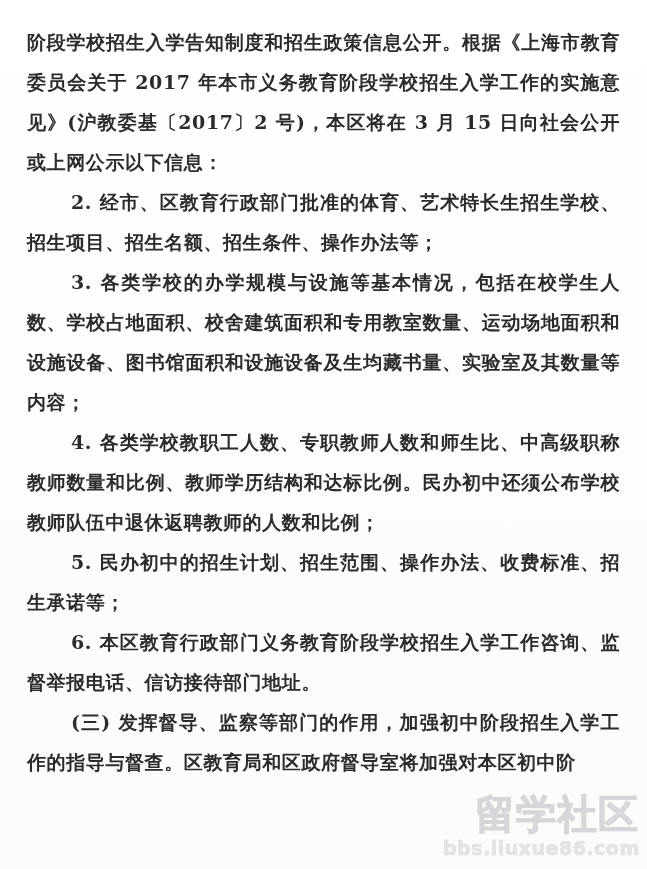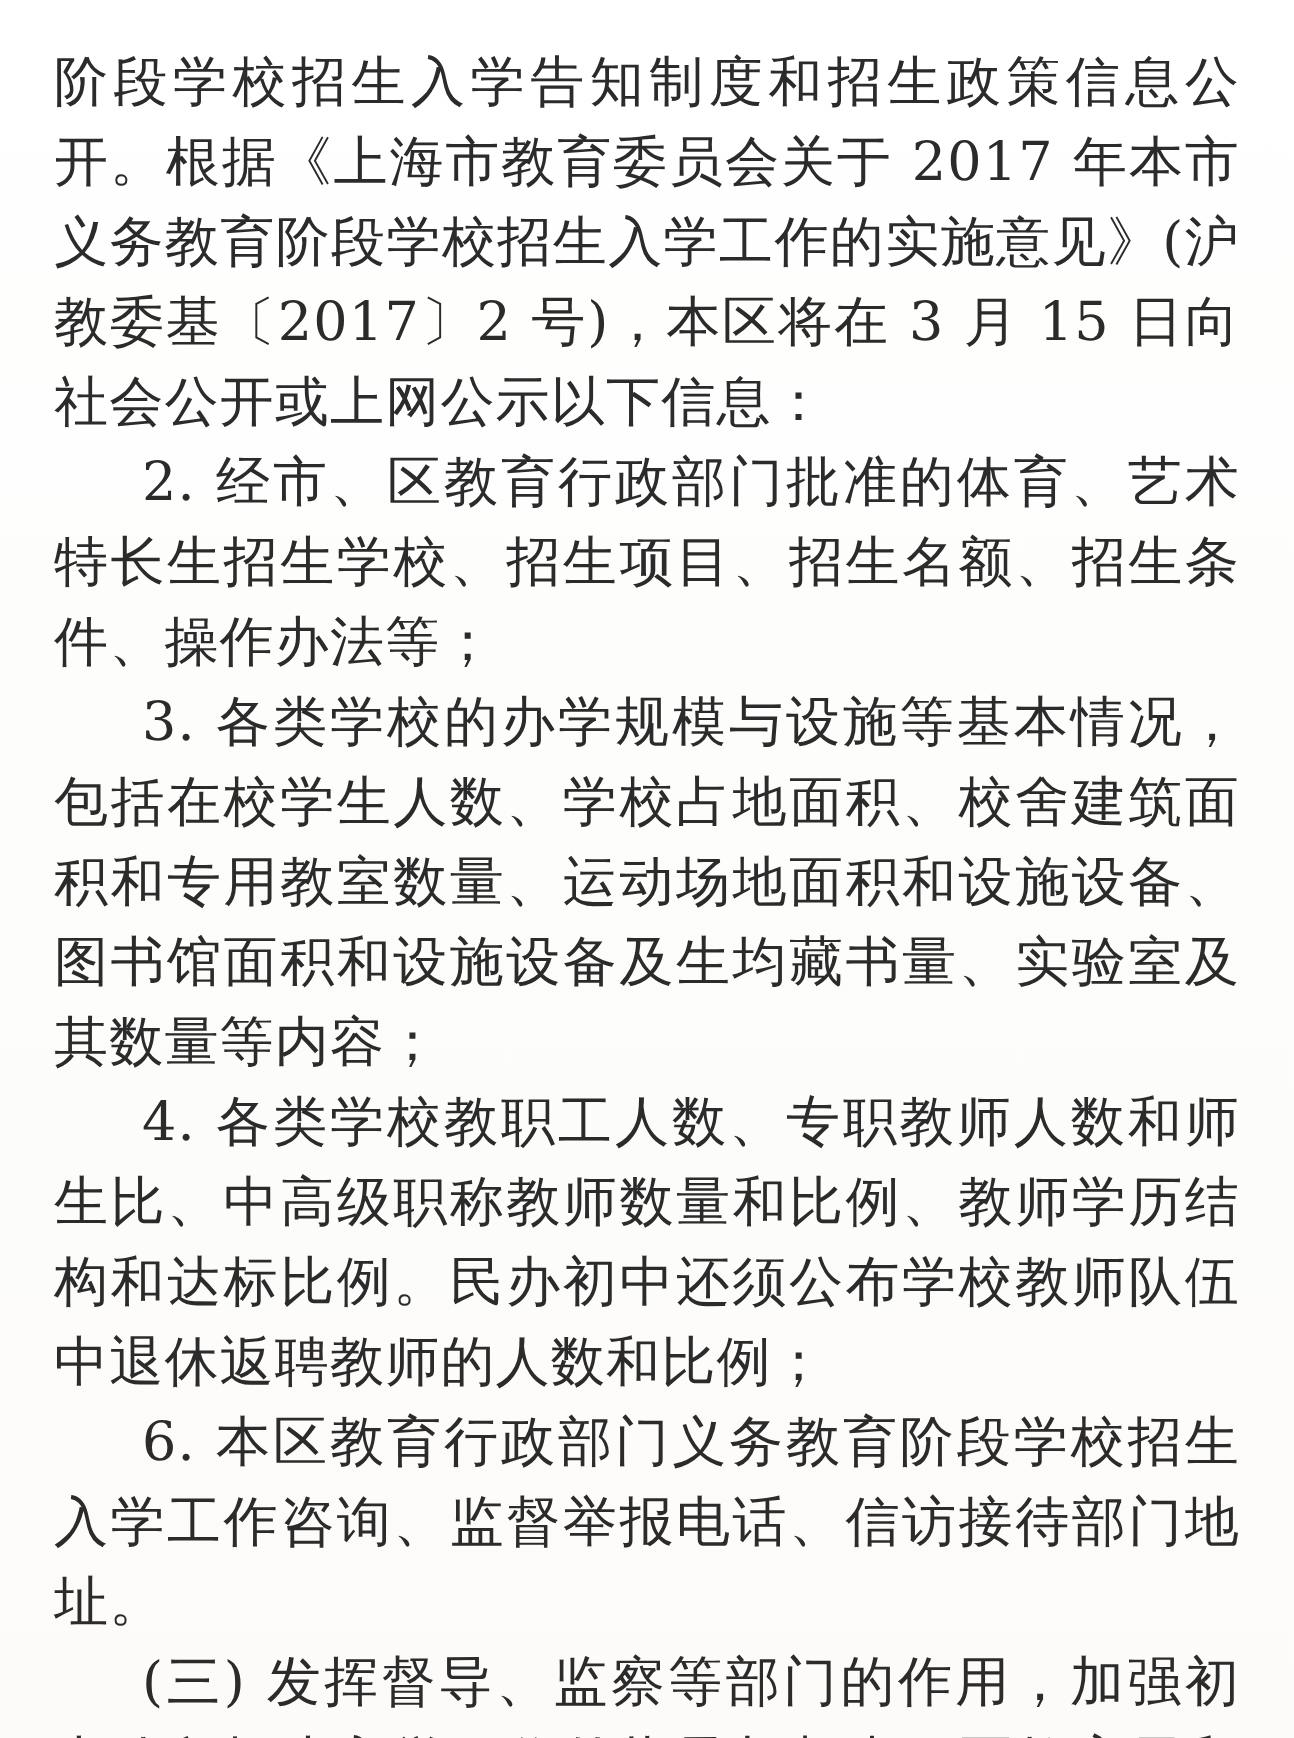--- a/index.html
+++ b/index.html
@@ -34,27 +34,27 @@
 
   #text-body {
     position: absolute;
     left: 27px;
     top: 22px;
     width: 593px;
   }
 
   .para {
     margin: 0;
-    font-size: 27px;
+    font-size: 19px;
     line-height: 40px;
     color: #2b2b2b;
     text-align: justify;
     text-justify: inter-character;
     letter-spacing: 0.6px;
-    font-weight: 400;
+    font-weight: 700;
     -webkit-font-smoothing: antialiased;
   }
 
   .para.indent {
     text-indent: 44px;
   }
 
   
   .para.clipped {
     overflow: hidden;
@@ -113,21 +113,26 @@
 
     <p class="para">阶段学校招生入学告知制度和招生政策信息公开。根据《上海市教育委员会关于 2017 年本市义务教育阶段学校招生入学工作的实施意见》(沪教委基〔2017〕2 号)，本区将在 3 月 15 日向社会公开或上网公示以下信息：</p>
 
 
     <p class="para indent">2. 经市、区教育行政部门批准的体育、艺术特长生招生学校、招生项目、招生名额、招生条件、操作办法等；</p>
 
     <p class="para indent">3. 各类学校的办学规模与设施等基本情况，包括在校学生人数、学校占地面积、校舍建筑面积和专用教室数量、运动场地面积和设施设备、图书馆面积和设施设备及生均藏书量、实验室及其数量等内容；</p>
 
     <p class="para indent">4. 各类学校教职工人数、专职教师人数和师生比、中高级职称教师数量和比例、教师学历结构和达标比例。民办初中还须公布学校教师队伍中退休返聘教师的人数和比例；</p>
 
+    <p class="para indent">5. 民办初中的招生计划、招生范围、操作办法、收费标准、招生承诺等；</p>
 
     <p class="para indent">6. 本区教育行政部门义务教育阶段学校招生入学工作咨询、监督举报电话、信访接待部门地址。</p>
 
     <p class="para indent clipped">(三) 发挥督导、监察等部门的作用，加强初中阶段招生入学工作的指导与督查。区教育局和区政府督导室将加强对本区初中阶</p>
 
   </div>
 
+  <div id="watermark">
+    <div id="watermark-mark">留学社区</div>
+    <div id="watermark-url">bbs.liuxue86.com</div>
+  </div>
 
 </div>
 
 </body></html>

